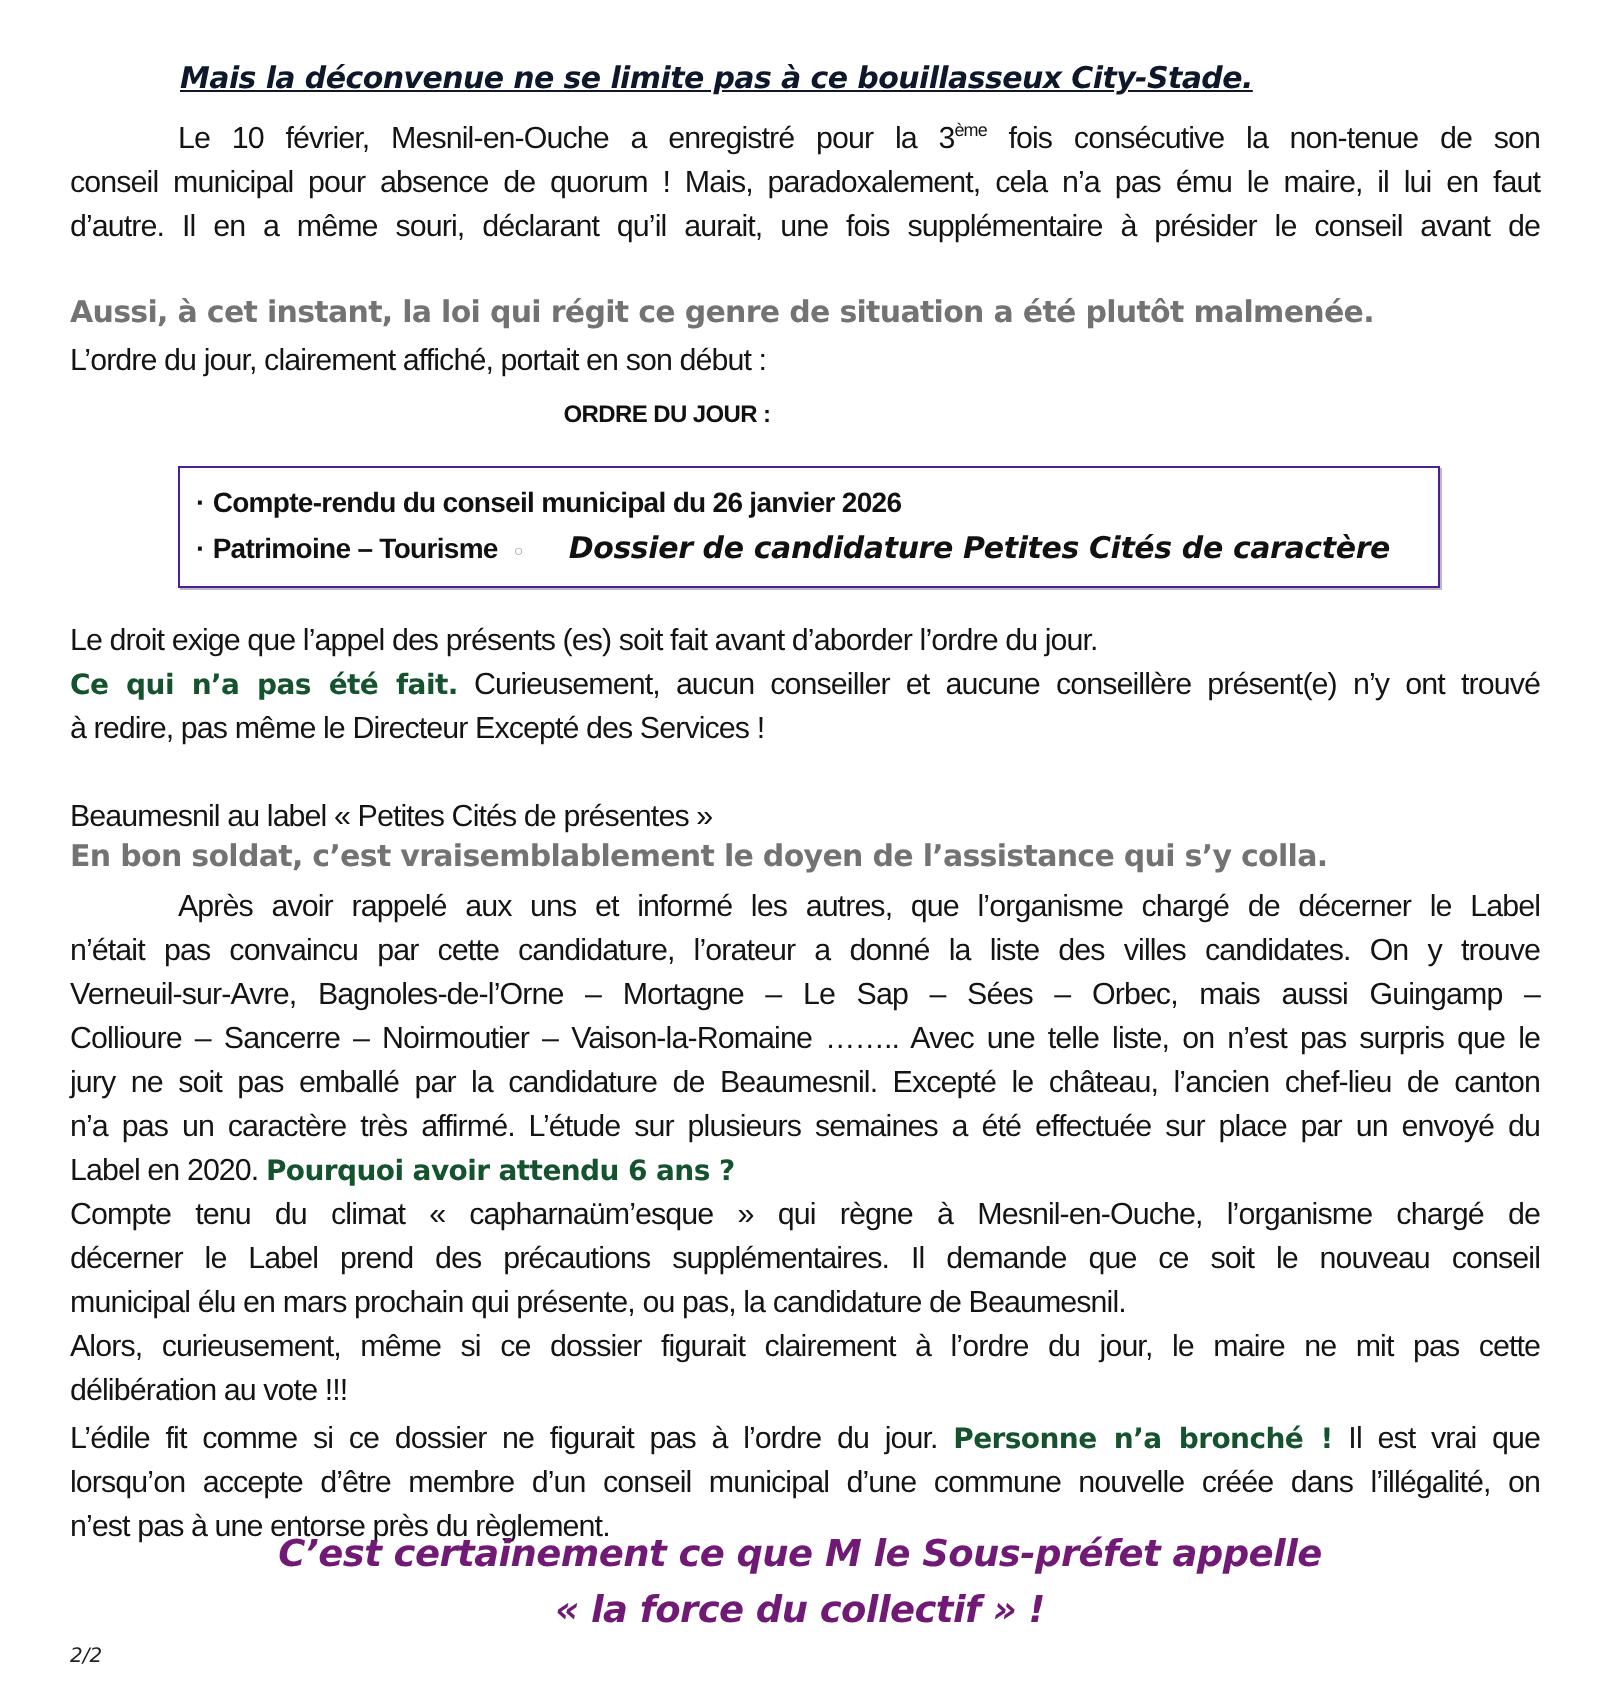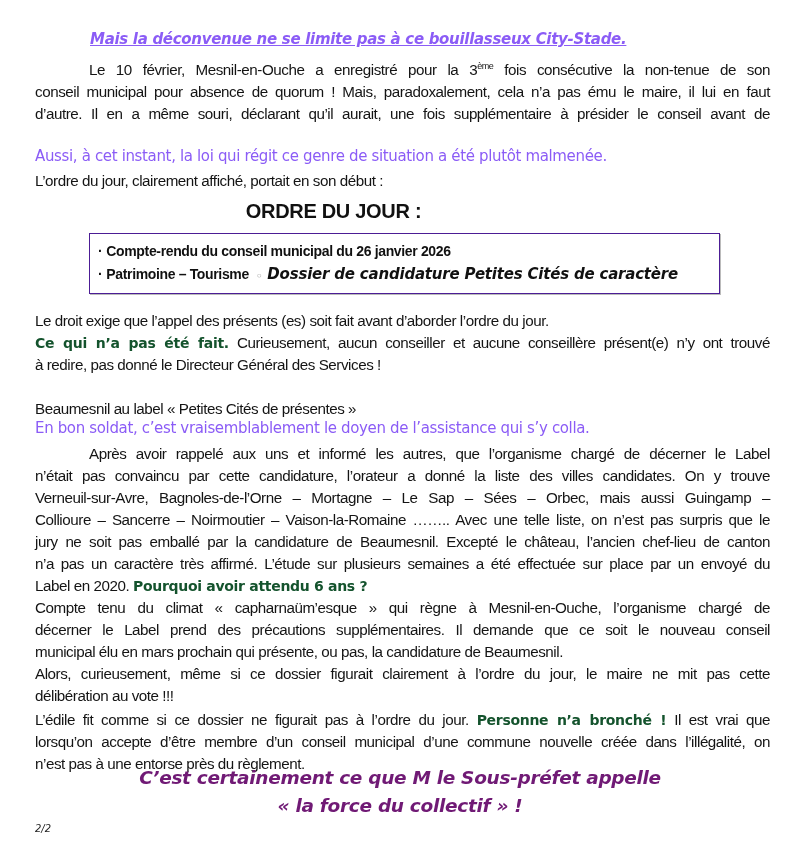--- a/index.html
+++ b/index.html
@@ -15,50 +15,50 @@
       letter-spacing: -0.45px;
       line-height: 22px;
       color: #141414;
       transform-origin: left top;
     }
     .line { position: absolute; left: 35px; width: 735px; white-space: nowrap; }
     .justify { text-align: justify; text-align-last: justify; white-space: normal; }
     .title {
       position: absolute; left: 90px; top: 30px;
       font-family: "DejaVu Sans", sans-serif; font-style: italic; font-weight: bold;
-      font-size: 15px; text-decoration: underline; color: #8b5cf6;
+      font-size: 15px; text-decoration: underline; color: #0f172a;
       letter-spacing: -0.3px;
     }
     .sup { font-size: 9px; vertical-align: super; line-height: 0; }
     .blue-headline {
-      font-family: "DejaVu Sans", sans-serif; font-weight: normal;
-      color: #8b5cf6; font-size: 15px; letter-spacing: -0.35px;
+      font-family: "DejaVu Sans", sans-serif; font-weight: bold;
+      color: #737373; font-size: 15px; letter-spacing: -0.35px;
     }
     .blue-inline {
       font-family: "DejaVu Sans", sans-serif; font-weight: bold;
       color: #14532d; font-size: 14px; letter-spacing: -0.3px;
     }
     .center-head {
       position: absolute; left: 0; width: 667px; top: 200px; text-align: center;
-      font-family: "Liberation Sans", sans-serif; font-weight: bold; font-size: 20px;
+      font-family: "Liberation Sans", sans-serif; font-weight: bold; font-size: 12px;
       letter-spacing: -0.3px;
     }
     .box {
       position: absolute; left: 89px; top: 233px; width: 629px; height: 59px;
       border: 1px solid #4c1d95; box-shadow: 1px 1px 0 #bbbbbb;
       background: #ffffff;
     }
     .box-line { position: absolute; left: 8px; white-space: nowrap;
       font-family: "Liberation Sans", sans-serif; font-weight: bold; font-size: 14px;
       letter-spacing: -0.35px; color: #111; }
     .box-line .dot { margin-right: 4px; }
     .box-line .circ { font-size: 8px; color: #999; margin: 0 6px 0 8px; vertical-align: middle; }
     .box-line .comic-black {
       font-family: "DejaVu Sans", sans-serif; font-style: italic; font-weight: bold;
-      font-size: 15px; color: #111; letter-spacing: -0.2px;
+      font-size: 15px; color: #111; letter-spacing: -0.2px; margin-left: 17px;
     }
     .conclusion {
       position: absolute; left: 0; width: 800px; text-align: center;
       font-family: "DejaVu Sans", sans-serif; font-style: italic; font-weight: bold;
       font-size: 18.5px; color: #701a75; letter-spacing: -0.3px;
     }
     .page-num {
       position: absolute; left: 35px; top: 823px;
       font-family: "DejaVu Sans", sans-serif; font-style: italic; font-size: 10px; color: #222;
     }
@@ -85,21 +85,21 @@
       <span class="dot">·</span><span>Compte-rendu du conseil municipal du 26 janvier 2026</span>
     </div>
     <div class="box-line" style="top:31px;">
       <span class="dot">·</span><span>Patrimoine – Tourisme</span><span class="circ">○</span><span class="comic-black">Dossier de candidature Petites Cités de caractère</span>
     </div>
   </div>
 
   <div class="line body-text" style="top: 310px; white-space: nowrap; text-align-last: auto; width: auto;">Le droit exige que l’appel des présents (es) soit fait avant d’aborder l’ordre du jour.</div>
 
   <div class="line body-text justify" style="top: 332px; white-space: normal; text-align-last: justify; width: 735px;"><span class="blue-inline">Ce qui n’a pas été fait.</span><span> Curieusement, aucun conseiller et aucune conseillère présent(e) n’y ont trouvé</span></div>
-  <div class="line body-text" style="top: 354px; white-space: nowrap; text-align-last: auto; width: auto;">à redire, pas donné le Directeur Général des Services !</div>
+  <div class="line body-text" style="top: 354px; white-space: nowrap; text-align-last: auto; width: auto;">à redire, pas même le Directeur Excepté des Services !</div>
 
   <div class="line body-text" style="top: 398px; white-space: nowrap; text-align-last: auto; width: auto;">Beaumesnil au label «  Petites Cités de présentes »</div>
 
   <div class="line blue-headline" style="top: 419px; white-space: nowrap; text-align-last: auto; width: auto;">En bon soldat, c’est vraisemblablement le doyen de l’assistance qui s’y colla.</div>
 
   <div class="line body-text justify" style="top: 443px; white-space: normal; text-align-last: justify; width: 735px;"><span class="indent"></span><span>Après avoir rappelé aux uns et informé les autres, que l’organisme chargé de décerner le Label</span></div>
   <div class="line body-text justify" style="top: 465px; white-space: normal; text-align-last: justify; width: 735px;">n’était pas convaincu par cette candidature, l’orateur a donné la liste des villes candidates. On y trouve</div>
   <div class="line body-text justify" style="top: 487px; white-space: normal; text-align-last: justify; width: 735px;">Verneuil-sur-Avre, Bagnoles-de-l’Orne – Mortagne – Le Sap – Sées – Orbec, mais aussi Guingamp –</div>
   <div class="line body-text justify" style="top: 509px; white-space: normal; text-align-last: justify; width: 735px;">Collioure – Sancerre – Noirmoutier – Vaison-la-Romaine …….. Avec une telle liste, on n’est pas surpris que le</div>
   <div class="line body-text justify" style="top: 531px; white-space: normal; text-align-last: justify; width: 735px;">jury ne soit pas emballé par la candidature de Beaumesnil. Excepté le château, l’ancien chef-lieu de canton</div>

